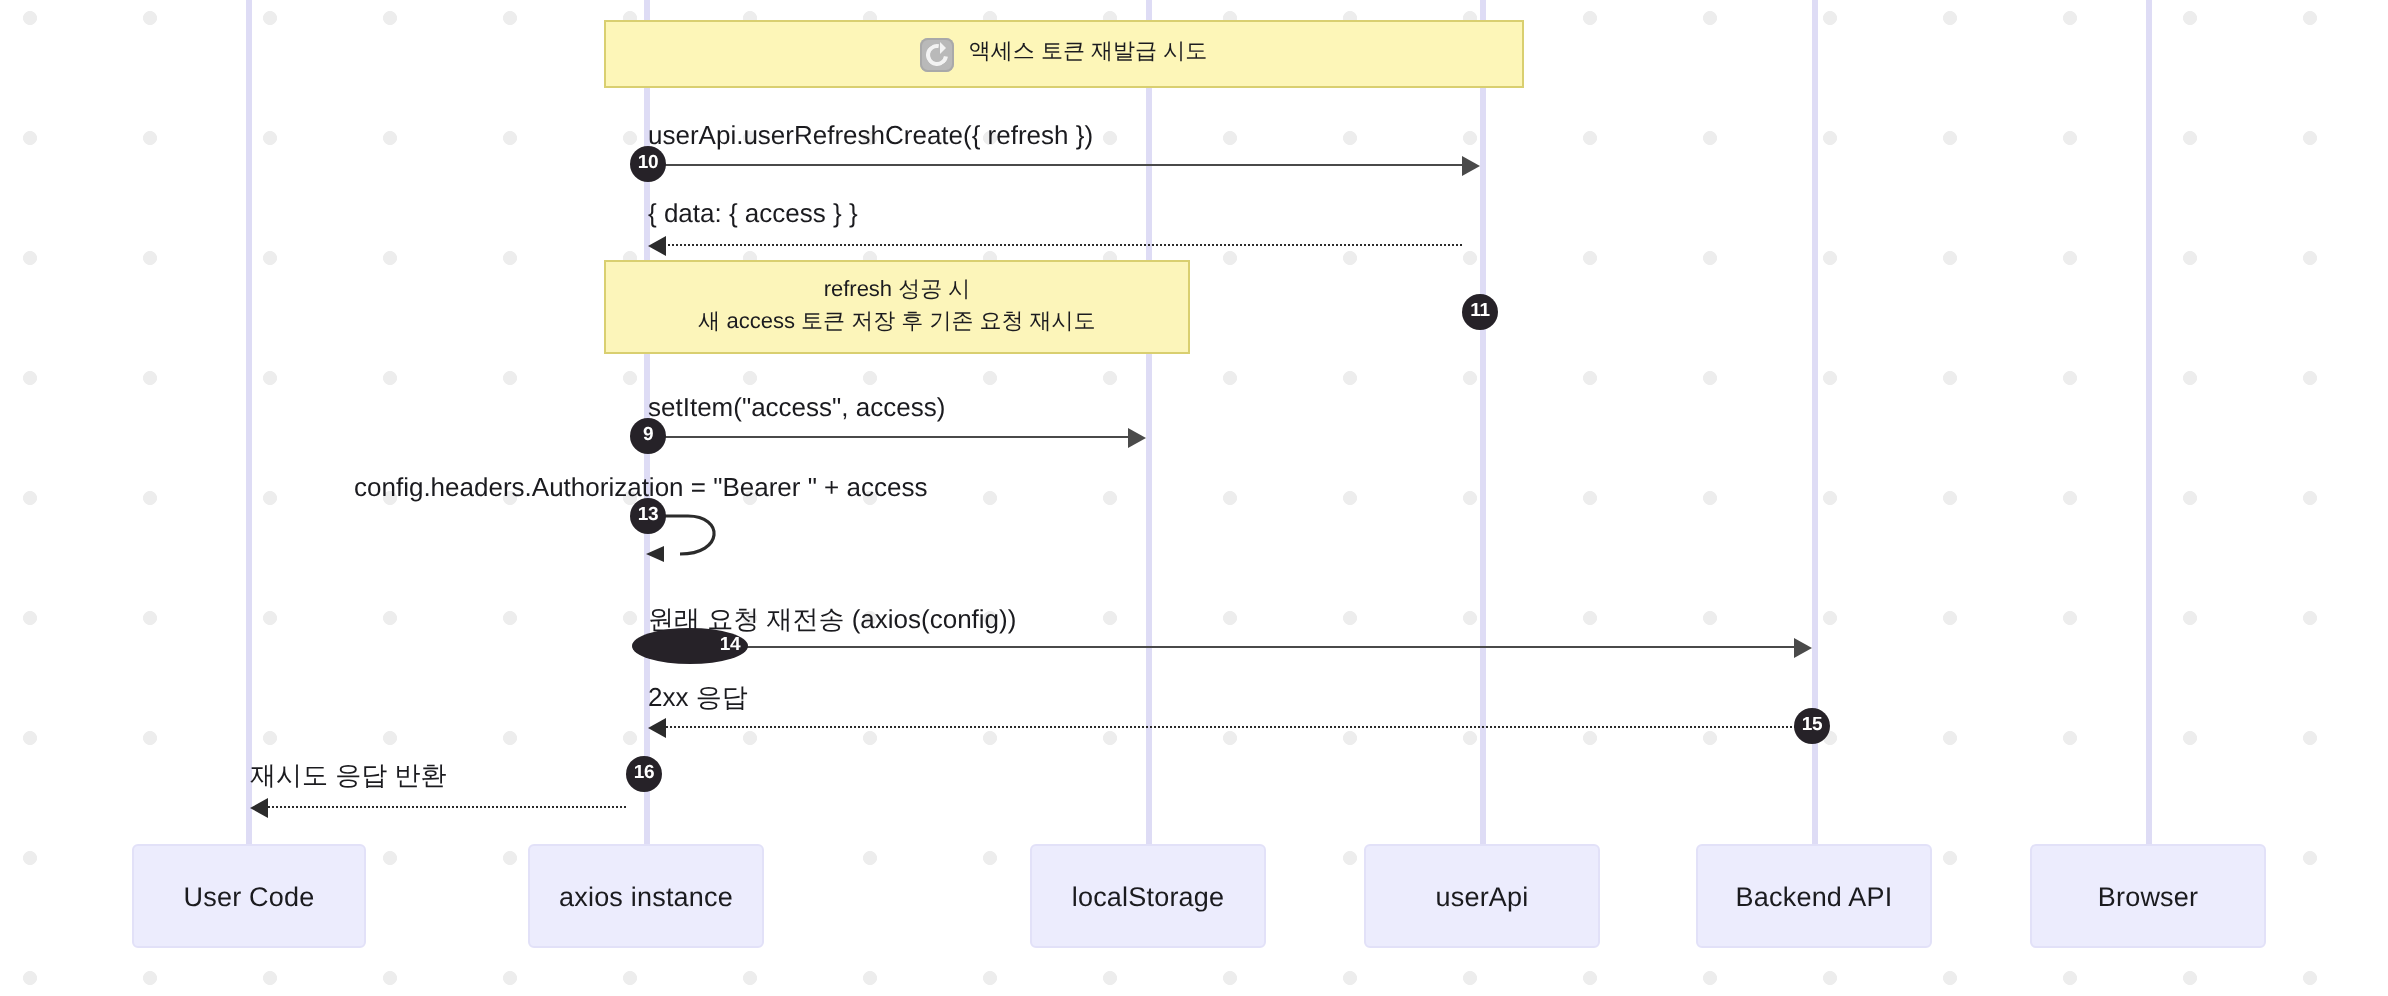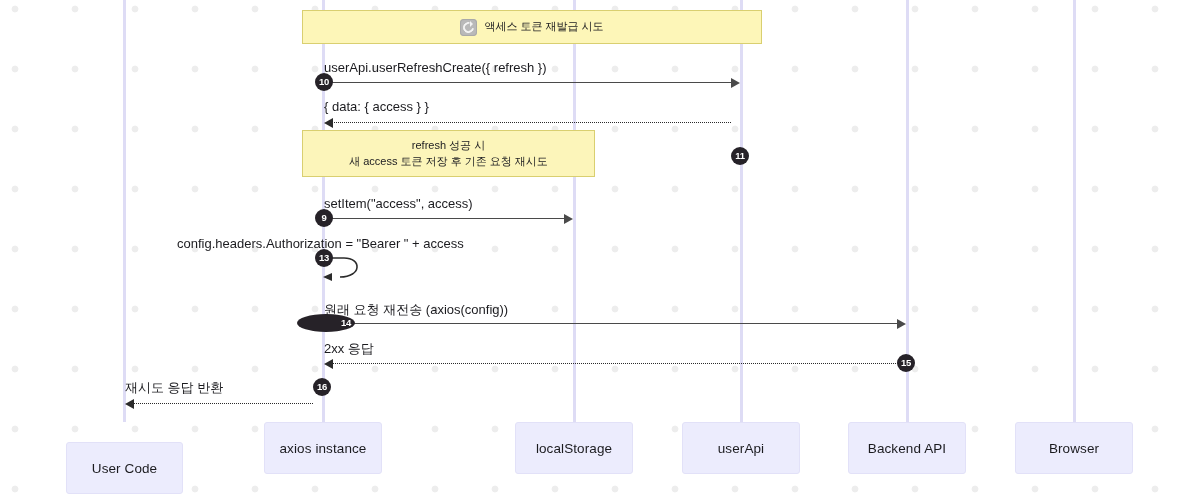--- a/index.html
+++ b/index.html
@@ -177,33 +177,33 @@
   <div class="msg-label" style="left:177px; top:236px; width:294px; text-align:left;">config.headers.Authorization = "Bearer " + access</div>
   <svg class="selfloop" style="left:320px; top:250px;" width="60" height="32" viewBox="0 0 60 32">
     <path d="M 4 8 L 24 8 C 42 8, 42 27, 20 27" fill="none" stroke="#2b2b2b" stroke-width="1.6"></path>
     <polygon points="12,23 12,31 3,27" fill="#2b2b2b"></polygon>
   </svg>
   <div class="seqnum" style="left:315px; top:249px;">13</div>
 
   <div class="msg-label" style="left:324px; top:301px; width:582px;">원래 요청 재전송 (axios(config))</div>
   <div class="arrow-line" style="left:324px; top:323px; width:573px;"></div>
   <div class="arrowhead right" style="left:897px; top:319px;"></div>
-  <div class="seqnum" style="left:297px; top:314px;padding-left:40px;">14</div>
+  <div class="seqnum" style="left:316px; top:314px;padding-left:40px;">14</div>
 
   <div class="msg-label" style="left:324px; top:340px; width:582px;">2xx 응답</div>
   <div class="arrow-line dotted" style="left:332px; top:363px; width:566px;"></div>
   <div class="arrowhead left" style="left:324px; top:359px;"></div>
   <div class="seqnum" style="left:897px; top:354px;">15</div>
 
   <div class="msg-label" style="left:125px; top:379px; width:198px;">재시도 응답 반환</div>
   <div class="arrow-line dotted" style="left:133px; top:403px; width:180px;"></div>
   <div class="arrowhead left" style="left:125px; top:399px;"></div>
   <div class="seqnum" style="left:313px; top:378px;">16</div>
 
-  <div class="participant" style="left:66px; top:422px; width:117px;margin-top:20px;">
+  <div class="participant" style="left:66px; top:422px; width:117px;">
     <span>User Code</span>
   </div>
   <div class="participant" style="left:264px; top:422px; width:118px;">
     <span>axios instance</span>
   </div>
   <div class="participant" style="left:515px; top:422px; width:118px;">
     <span>localStorage</span>
   </div>
   <div class="participant" style="left:682px; top:422px; width:118px;">
     <span>userApi</span>

